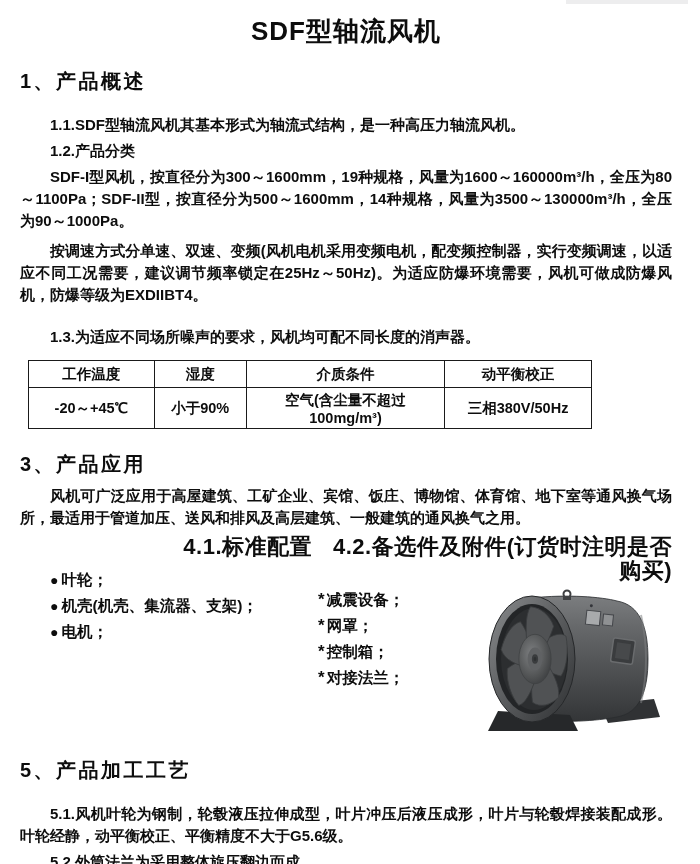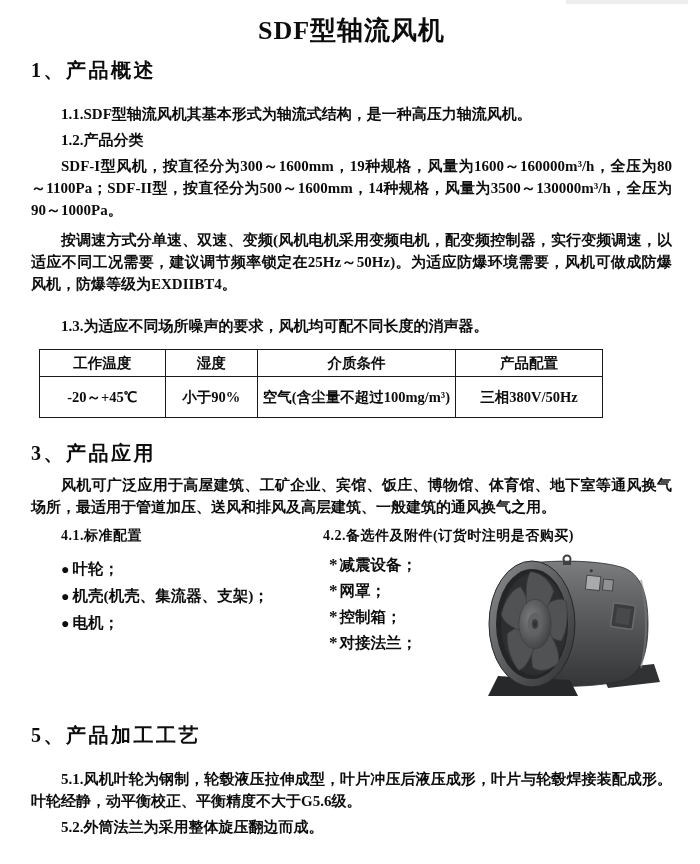--- a/index.html
+++ b/index.html
@@ -2,23 +2,23 @@
 <html><head>
 <meta charset="utf-8">
 <style>
   * { margin:0; padding:0; box-sizing:border-box; }
   html,body { background:#ffffff; }
   .page {
     position:relative;
     width:700px; height:864px;
     background:#ffffff;
     color:#0d0d0d;
-    font-family:Liberation Serif, serif;
+    font-family:Liberation Sans, sans-serif;
     font-weight:bold;
-    padding:14px 28px 10px 31px;
+    padding:14px 28px 10px 20px;
     overflow:hidden;
   }
   .scan-artifact {
     position:absolute; top:0; right:12px;
     width:122px; height:4px; background:#ededee;
   }
   .doc-title {
     font-size:26px; line-height:34px;
     text-align:center; letter-spacing:1px;
   }
@@ -27,21 +27,21 @@
     letter-spacing:2.5px;
   }
   .para {
     font-size:15px; line-height:22px;
     text-align:justify; text-indent:2em;
     margin-top:4px;
   }
   .mt6 { margin-top:20px; }
   .mt8 { margin-top:8px; }
   .mt16 { margin-top:16px; }
-  .mt20 { margin-top:9px; }
+  .mt20 { margin-top:20px; }
   .mt22 { margin-top:22px; }
 
   table.cond-table {
     border-collapse:collapse;
     margin:12px 0 0 8px;
     width:564px;
     table-layout:fixed;
   }
   .cond-table th, .cond-table td {
     border:1.6px solid #1a1a1a;
@@ -52,21 +52,21 @@
   .cond-table th { height:27px; }
   .cond-table td { height:41px; }
   .col-temp { width:22.3%; }
   .col-hum  { width:16.4%; }
   .col-med  { width:35.2%; }
   .col-pow  { width:26.1%; }
 
   .s4-columns { display:flex; margin-top:6px; }
   .s4-left { width:292px; padding-left:30px; }
   .s4-right { flex:1; }
-  .sub-heading { font-size:14px; line-height:24px; letter-spacing:0.5px; }
+  .sub-heading { font-size:22px; line-height:24px; letter-spacing:0.5px;text-align:right; }
   .cfg-list { margin-top:8px; }
   .cfg-item {
     display:flex; align-items:baseline;
     font-size:15.5px; line-height:26px;
   }
   .bullet-marker { font-size:14px; margin-right:3px; }
   .star-marker { font-size:17px; margin-right:2px; }
   .s4-right-row { display:flex; margin-top:4px; }
   .opt-list { flex:1; padding-left:6px; }
   .opt-list .cfg-item { line-height:26px; }
@@ -92,21 +92,21 @@
       <col class="col-temp">
         <col class="col-hum">
         <col class="col-med">
         <col class="col-pow">
     </colgroup>
     <tbody>
         <tr>
       <th>工作温度</th>
       <th>湿度</th>
       <th>介质条件</th>
-      <th>产品配置</th>
+      <th>动平衡校正</th>
     </tr>
     <tr>
       <td>-20～+45℃</td>
       <td>小于90%</td>
       <td>空气(含尘量不超过100mg/m³)</td>
       <td>三相380V/50Hz</td>
     </tr>
   </tbody>
     </table>
 

